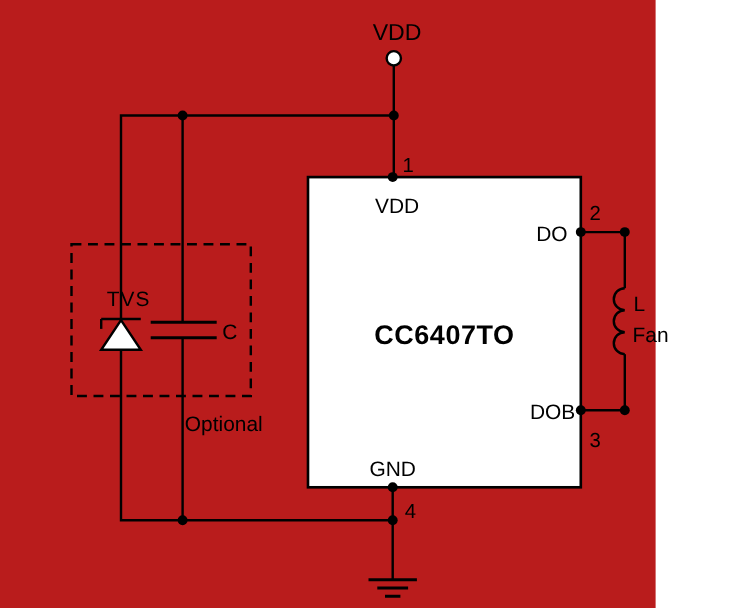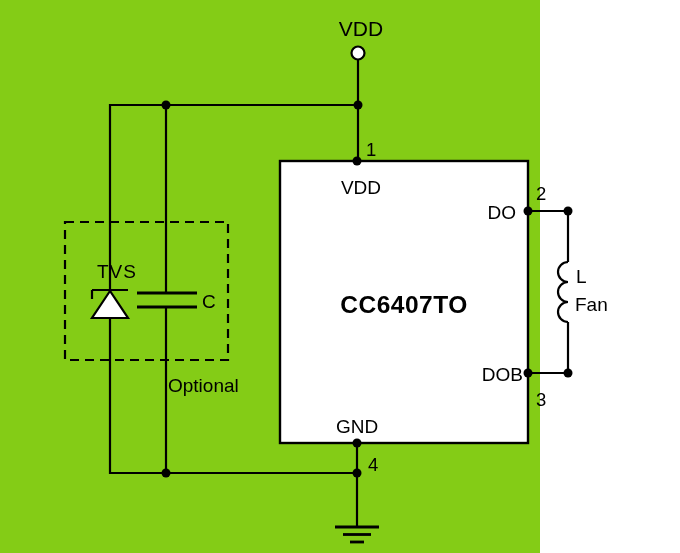--- a/index.html
+++ b/index.html
@@ -2,23 +2,23 @@
 <html><head>
 <meta charset="utf-8">
 <style>
   html, body {
     margin: 0;
     padding: 0;
     background: #ffffff;
   }
   #stage {
     position: relative;
-    width: 540px;
+    width: 596px;
     height: 553px;
-    background: #84cc16;
+    background: #b91c1c;
     font-family: "Liberation Sans", sans-serif;
   }
   svg { display: block; }
   .wire {
     stroke: #000000;
     stroke-width: 2.2;
     fill: none;
   }
   .thick {
     stroke-width: 2.8;

